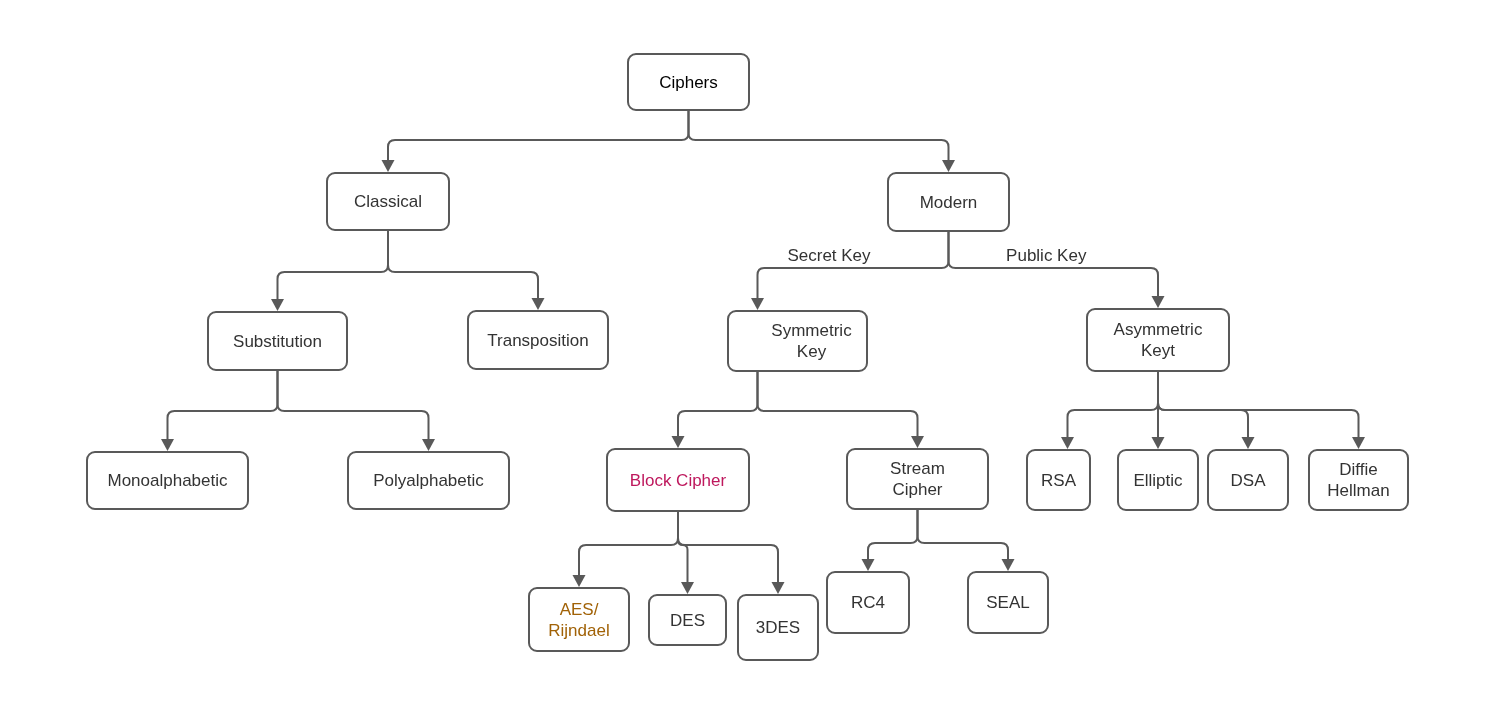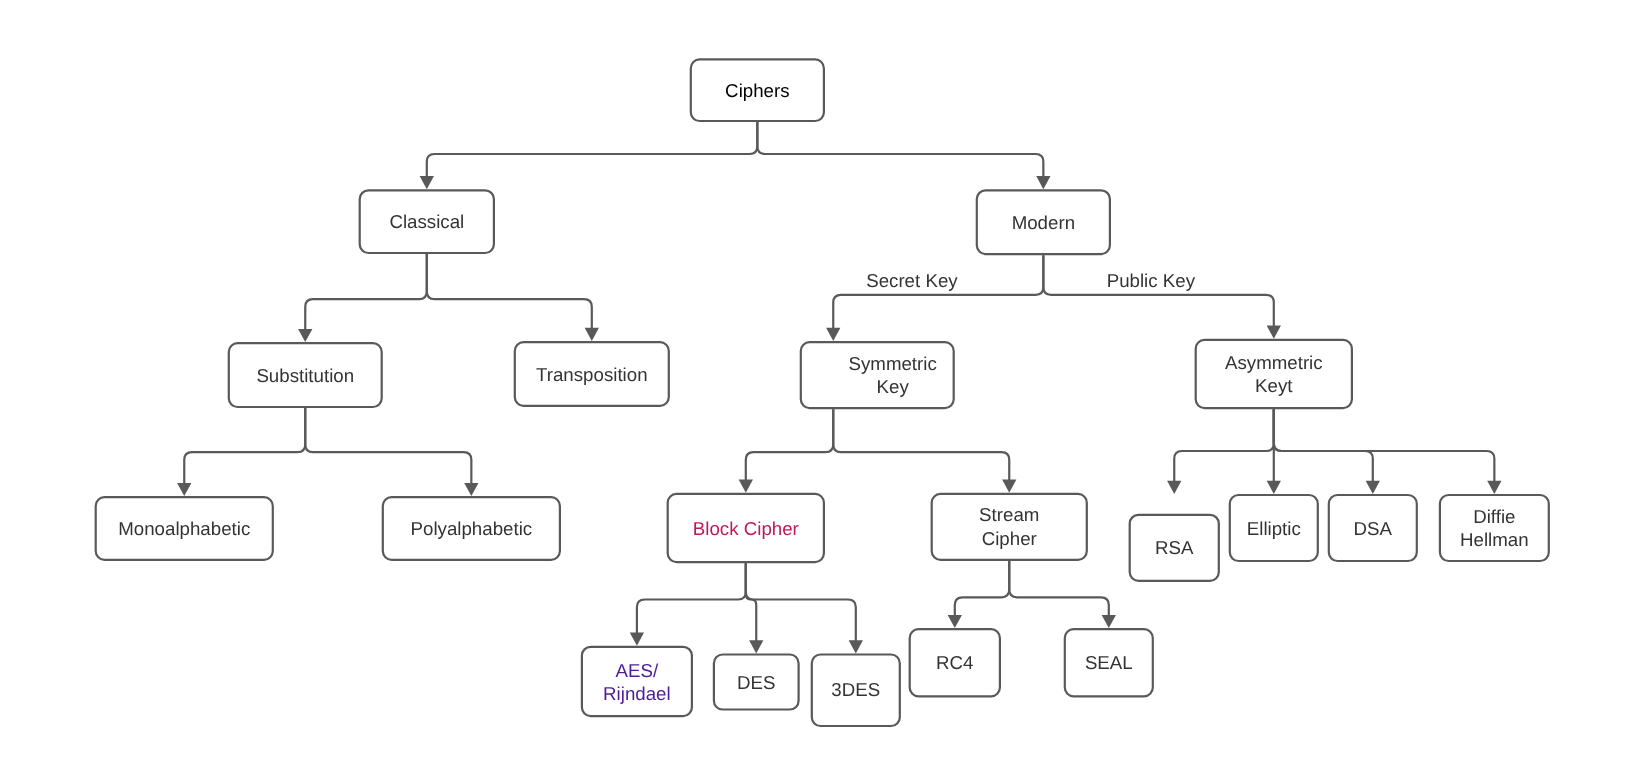--- a/index.html
+++ b/index.html
@@ -97,26 +97,26 @@
       <div class="node" style="left: 467px; top: 310px; width: 142px; height: 60px; border-color: rgb(89, 89, 89); color: rgb(51, 51, 51); text-align: center;">Transposition</div>
       <div class="node" style="left: 727px; top: 310px; width: 141px; height: 62px; border-color: rgb(89, 89, 89); color: rgb(51, 51, 51); padding-left: 28px;">Symmetric
 Key</div>
       <div class="node" style="left: 1086px; top: 308px; width: 144px; height: 64px; border-color: rgb(89, 89, 89); color: rgb(51, 51, 51);">Asymmetric
 Keyt</div>
       <div class="node" style="left: 86px; top: 451px; width: 163px; height: 59px; border-color: rgb(89, 89, 89); color: rgb(51, 51, 51);">Monoalphabetic</div>
       <div class="node" style="left: 347px; top: 451px; width: 163px; height: 59px; border-color: rgb(89, 89, 89); color: rgb(51, 51, 51);">Polyalphabetic</div>
       <div class="node" style="left: 606px; top: 448px; width: 144px; height: 64px; border-color: rgb(89, 89, 89); color: #be185d;">Block Cipher</div>
       <div class="node" style="left: 846px; top: 448px; width: 143px; height: 62px; border-color: rgb(89, 89, 89); color: rgb(51, 51, 51);">Stream
 Cipher</div>
-      <div class="node" style="left: 1026px; top: 467px; width: 83px; height: 62px; border-color: rgb(89, 89, 89); color: rgb(51, 51, 51); text-align: right;">RSA</div>
+      <div class="node" style="left: 1026px; top: 449px; width: 65px; height: 62px; border-color: rgb(89, 89, 89); color: rgb(51, 51, 51); text-align: right;">RSA</div>
       <div class="node" style="left: 1117px; top: 449px; width: 82px; height: 62px; border-color: rgb(89, 89, 89); color: rgb(51, 51, 51);">Elliptic</div>
       <div class="node" style="left: 1207px; top: 449px; width: 82px; height: 62px; border-color: rgb(89, 89, 89); color: rgb(51, 51, 51);">DSA</div>
       <div class="node" style="left: 1308px; top: 449px; width: 101px; height: 62px; border-color: rgb(89, 89, 89); color: rgb(51, 51, 51);">Diffie
 Hellman</div>
-      <div class="node" style="left: 528px; top: 587px; width: 102px; height: 65px; border-color: rgb(89, 89, 89); color: #4c1d95;">AES/
+      <div class="node" style="left: 528px; top: 587px; width: 102px; height: 65px; border-color: rgb(89, 89, 89); color: #a16207;">AES/
 Rijndael</div>
       <div class="node" style="left: 648px; top: 594px; width: 79px; height: 52px; border-color: rgb(89, 89, 89); color: rgb(51, 51, 51);">DES</div>
       <div class="node" style="left: 737px; top: 594px; width: 82px; height: 67px; border-color: rgb(89, 89, 89); color: rgb(51, 51, 51);">3DES</div>
       <div class="node" style="left: 826px; top: 571px; width: 84px; height: 63px; border-color: rgb(89, 89, 89); color: rgb(51, 51, 51);">RC4</div>
       <div class="node" style="left: 967px; top: 571px; width: 82px; height: 63px; border-color: rgb(89, 89, 89); color: rgb(51, 51, 51);">SEAL</div>
     </div>
   <div id="label-layer">
       <div class="edge-label" style="left: 829px; top: 246px; color: rgb(51, 51, 51);">Secret Key</div>
       <div class="edge-label" style="left: 1046.25px; top: 246px; color: rgb(51, 51, 51);">Public Key</div>
     </div>

